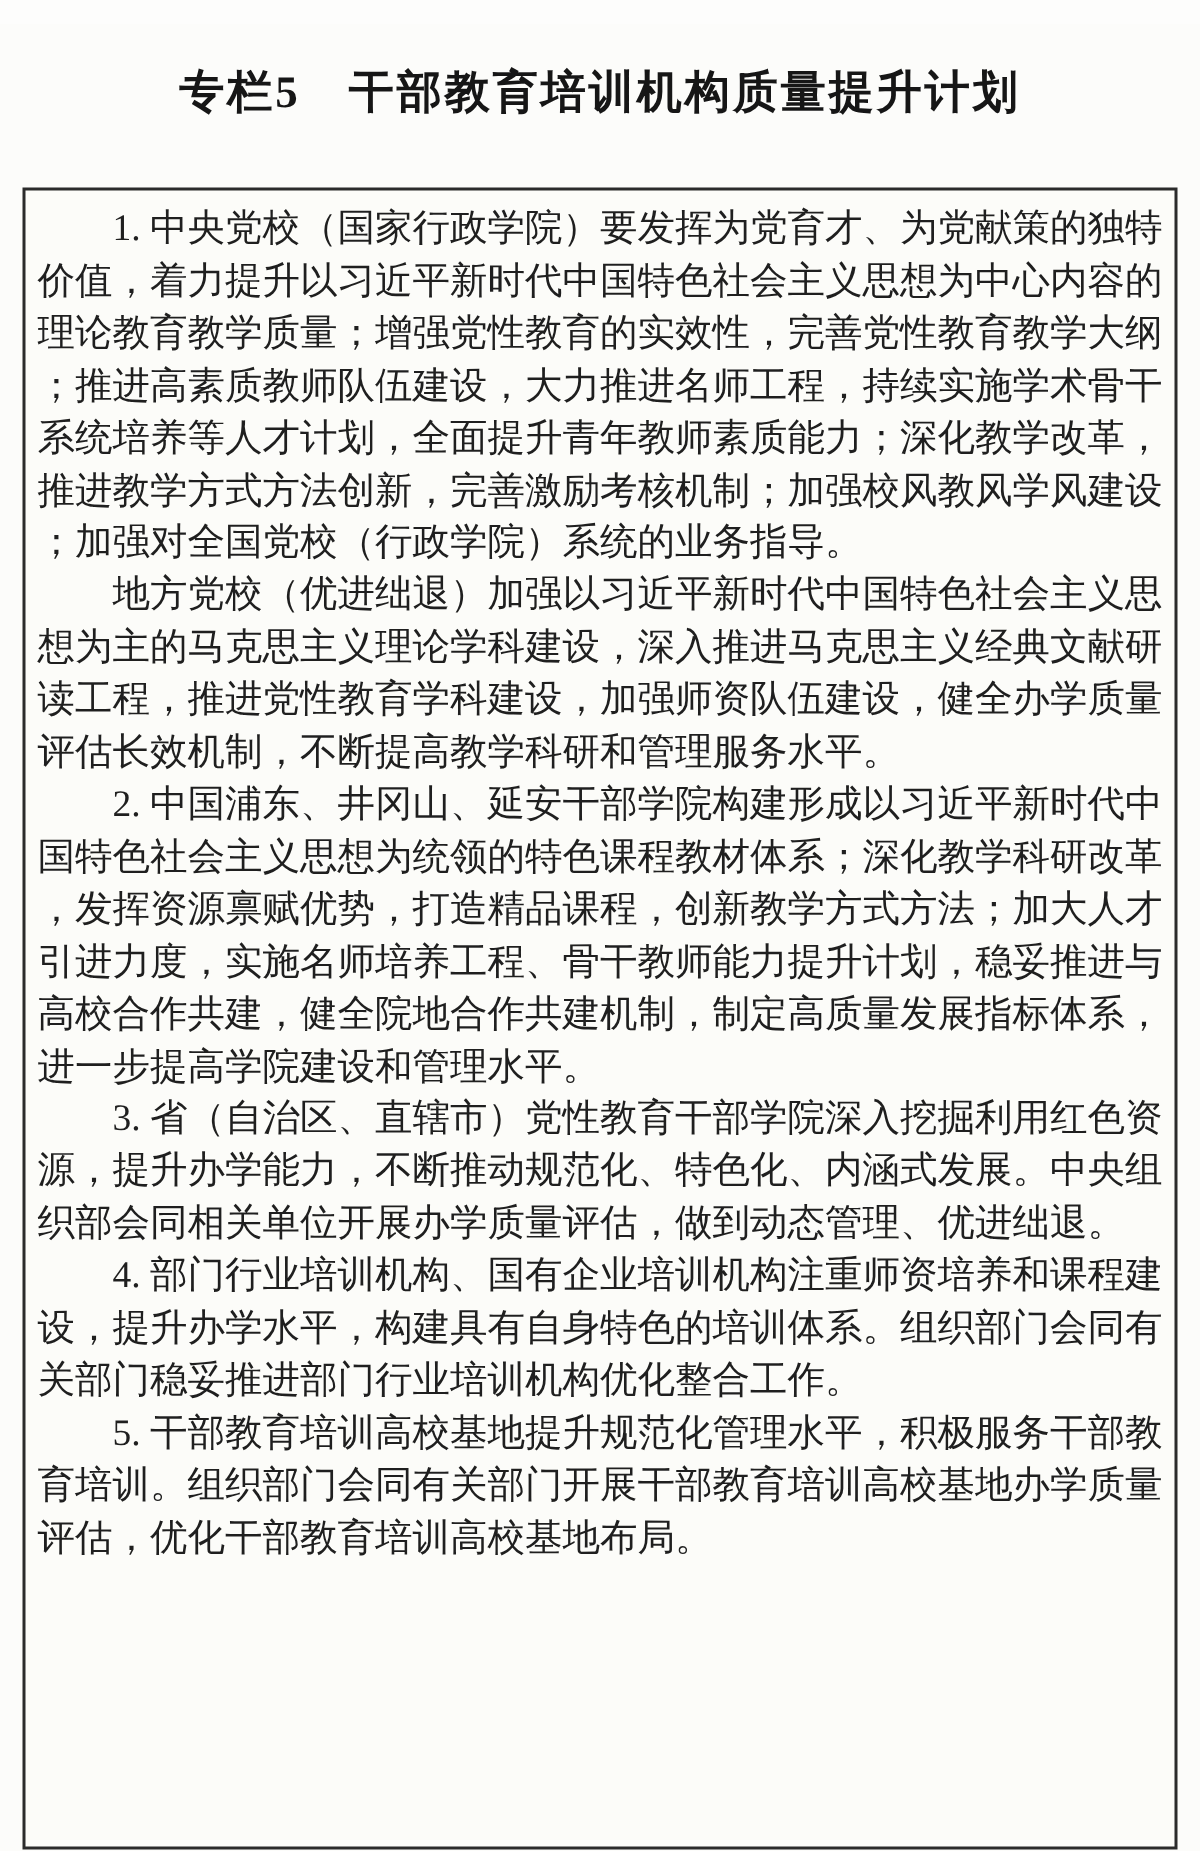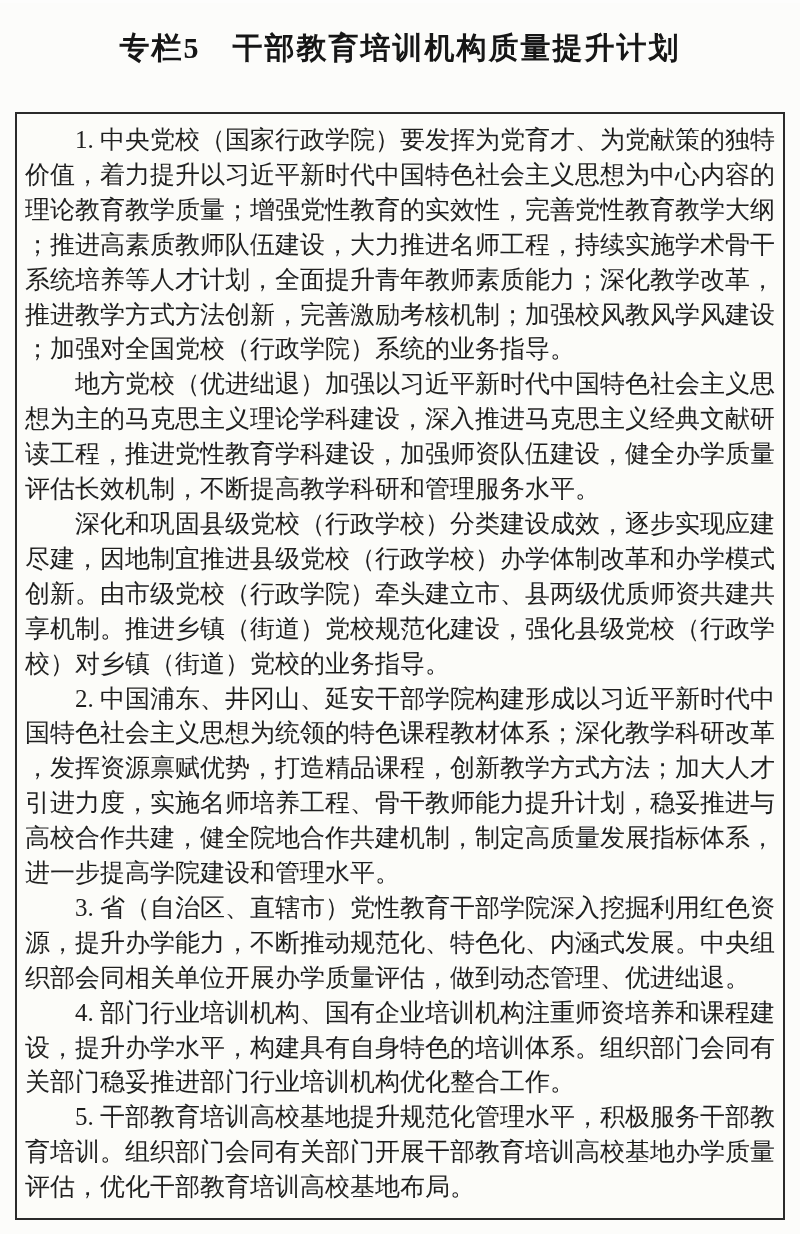--- a/index.html
+++ b/index.html
@@ -14,21 +14,21 @@
     font-family: "Liberation Serif", "DejaVu Serif", serif;
   }
   .page {
     position: relative;
     width: 800px;
     height: 1234px;
     background: #fcfcfa;
     color: #1e1e1e;
   }
   .title {
-    margin: 3px;
+    margin: 16px;
     padding-top: 25px;
     height: 40px;
     text-align: center;
     font-size: 30px;
     font-weight: 700;
     letter-spacing: 2px;
     color: #161616;
     font-family: "Liberation Serif", "DejaVu Serif", serif;
   }
   .box {
@@ -53,19 +53,18 @@
 </style>
 </head>
 <body>
 
 <div class="page">
   <h1 class="title">专栏5　干部教育培训机构质量提升计划</h1>
 
   <div class="box">
     <p class="para">1. 中央党校（国家行政学院）要发挥为党育才、为党献策的独特价值，着力提升以习近平新时代中国特色社会主义思想为中心内容的理论教育教学质量；增强党性教育的实效性，完善党性教育教学大纲；推进高素质教师队伍建设，大力推进名师工程，持续实施学术骨干系统培养等人才计划，全面提升青年教师素质能力；深化教学改革，推进教学方式方法创新，完善激励考核机制；加强校风教风学风建设；加强对全国党校（行政学院）系统的业务指导。</p>
     <p class="para">地方党校（优进绌退）加强以习近平新时代中国特色社会主义思想为主的马克思主义理论学科建设，深入推进马克思主义经典文献研读工程，推进党性教育学科建设，加强师资队伍建设，健全办学质量评估长效机制，不断提高教学科研和管理服务水平。</p>
-    <p class="para">深化和巩固县级党校（行政学校）分类建设成效，逐步实现应建尽建，因地制宜推进县级党校（行政学校）办学体制改革和办学模式创新。由市级党校（行政学院）牵头建立市、县两级优质师资共建共享机制。推进乡镇（街道）党校规范化建设，强化县级党校（行政学校）对乡镇（街道）党校的业务指导。</p>
     <p class="para">2. 中国浦东、井冈山、延安干部学院构建形成以习近平新时代中国特色社会主义思想为统领的特色课程教材体系；深化教学科研改革，发挥资源禀赋优势，打造精品课程，创新教学方式方法；加大人才引进力度，实施名师培养工程、骨干教师能力提升计划，稳妥推进与高校合作共建，健全院地合作共建机制，制定高质量发展指标体系，进一步提高学院建设和管理水平。</p>
     <p class="para">3. 省（自治区、直辖市）党性教育干部学院深入挖掘利用红色资源，提升办学能力，不断推动规范化、特色化、内涵式发展。中央组织部会同相关单位开展办学质量评估，做到动态管理、优进绌退。</p>
     <p class="para">4. 部门行业培训机构、国有企业培训机构注重师资培养和课程建设，提升办学水平，构建具有自身特色的培训体系。组织部门会同有关部门稳妥推进部门行业培训机构优化整合工作。</p>
     <p class="para">5. 干部教育培训高校基地提升规范化管理水平，积极服务干部教育培训。组织部门会同有关部门开展干部教育培训高校基地办学质量评估，优化干部教育培训高校基地布局。</p>
   </div>
 </div>
 
 </body></html>

